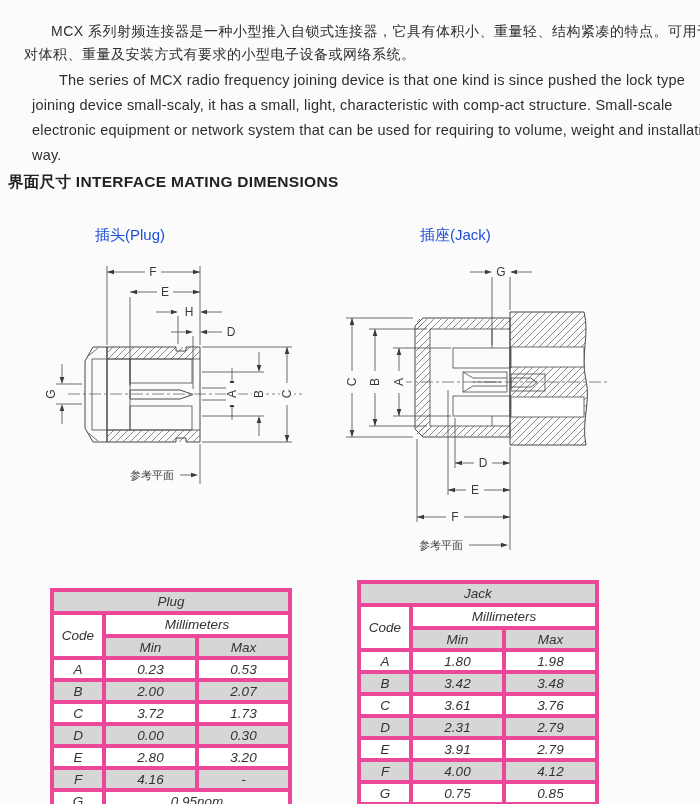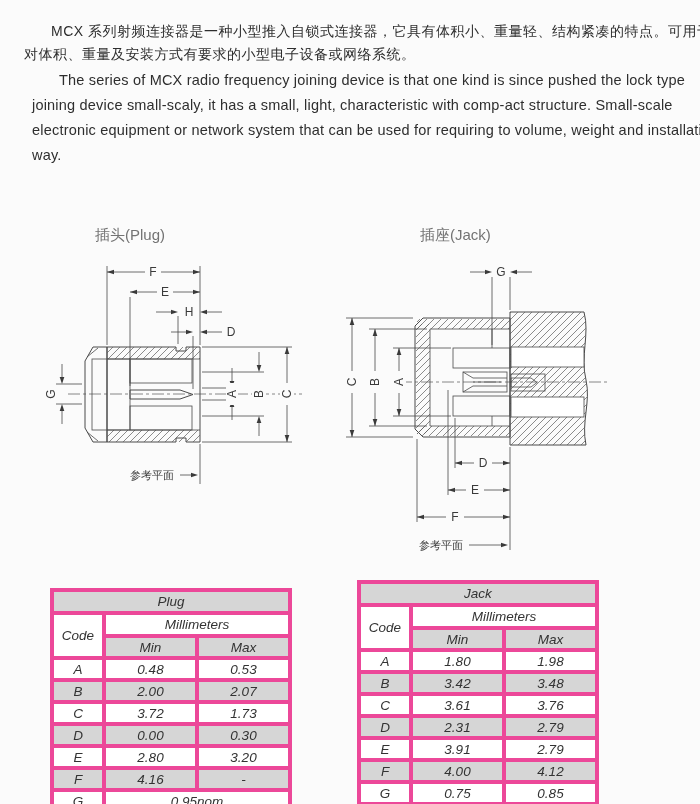--- a/index.html
+++ b/index.html
@@ -3,21 +3,21 @@
 <meta charset="utf-8">
 <style>
   html,body{margin:0;padding:0;background:#e9e9e9;}
   .page{position:relative;width:700px;height:804px;background:#fbfbfb;overflow:hidden;
         font-family:"Liberation Sans",sans-serif;color:#2e2e2e;}
   .para{position:absolute;margin:16px;}
   .para.zh{left:8px;top:4px;width:688px;font-size:14px;line-height:23px;text-indent:27px;letter-spacing:.5px;}
   .para.en{left:16px;top:52px;width:690px;font-size:14.5px;line-height:25px;text-indent:27px;letter-spacing:.2px;}
   .sec-heading{position:absolute;left:8px;top:172px;margin:0;font-size:15.5px;font-weight:bold;
                letter-spacing:.3px;color:#222;}
-  .dwg-label{position:absolute;font-size:15px;color:#737373;}
+  .dwg-label{position:absolute;font-size:15px;color:#1d4ed8;}
   .dwg-label.plug{left:95px;top:226px;}
   .dwg-label.jack{left:420px;top:226px;text-align:center;}
   svg{position:absolute;overflow:visible;}
   svg .ln{stroke:#4a4a4a;stroke-width:1;fill:none;}
   svg .thin{stroke:#4a4a4a;stroke-width:.8;fill:none;}
   svg .cl{stroke:#6a6a6a;stroke-width:.8;fill:none;stroke-dasharray:12 3 3 3;}
   svg .arr{fill:#3a3a3a;stroke:none;}
   svg .dim{font-size:12px;fill:#3a3a3a;font-family:"Liberation Sans",sans-serif;}
   svg .cjk{font-size:11px;fill:#3a3a3a;font-family:"Liberation Sans",sans-serif;}
   table.spec{position:absolute;border-collapse:collapse;background:#fff;border:2px solid #3d3d3d;}
@@ -41,20 +41,24 @@
       </pattern>
       <pattern id="dh" width="7" height="7" patternUnits="userSpaceOnUse">
         <path d="M-1,8 L8,-1" stroke="#5a5a5a" stroke-width="0.7"></path>
       </pattern>
     </defs>
   </svg>
 
   <p class="para zh">MCX 系列射频连接器是一种小型推入自锁式连接器，它具有体积小、重量轻、结构紧凑的特点。可用于对体积、重量及安装方式有要求的小型电子设备或网络系统。</p>
   <p class="para en">The series of MCX radio frequency joining device is that one kind is since pushed the lock type joining device small-scaly, it has a small, light, characteristic with comp-act structure. Small-scale electronic equipment or network system that can be used for requiring to volume, weight and installation way.</p>
 
+  <h2 class="sec-heading">
+    <span>界面尺寸</span>
+    <span>INTERFACE MATING DIMENSIONS</span>
+  </h2>
 
   <div class="dwg-label plug">插头(Plug)</div>
   <div class="dwg-label jack">插座(Jack)</div>
 
   <svg style="left:40px;top:252px;" width="290" height="262" viewBox="0 0 290 262">
     <g>
       <line class="cl" x1="28" y1="142" x2="262" y2="142"></line>
     </g>
     <g>
       <polygon class="ln" points="45,109 53,95 67,95 67,190 53,190 45,176" fill="#fff"></polygon>
@@ -274,21 +278,21 @@
       <tr class="row-unit">
         <td rowspan="2">Code</td>
         <td colspan="2">Millimeters</td>
       </tr>
       <tr class="row-mm">
         <td>Min</td>
         <td>Max</td>
       </tr>
       <tr>
           <td>A</td>
-          <td>0.48</td>
+          <td>0.23</td>
           <td>0.53</td>
         </tr>
       <tr class="shade">
           <td>B</td>
           <td>2.00</td>
           <td>2.07</td>
         </tr>
       <tr>
           <td>C</td>
           <td>3.72</td>

